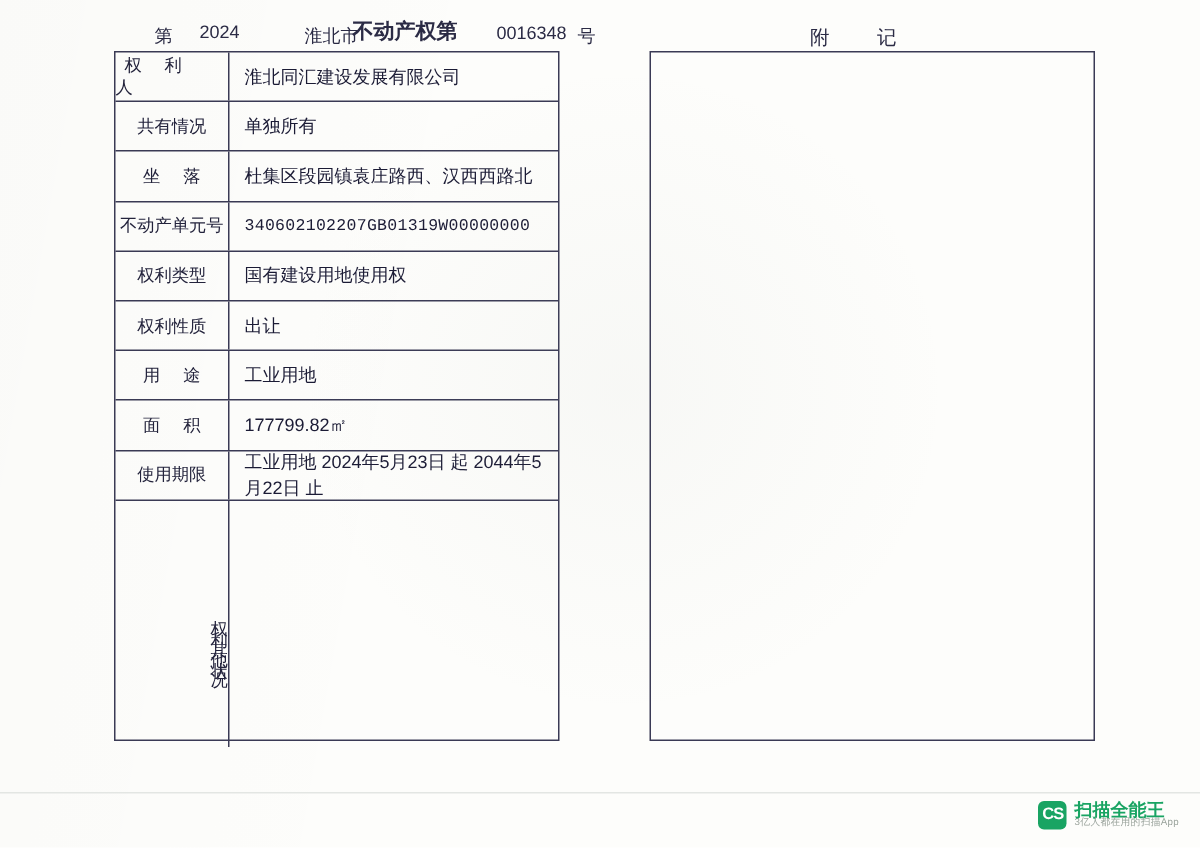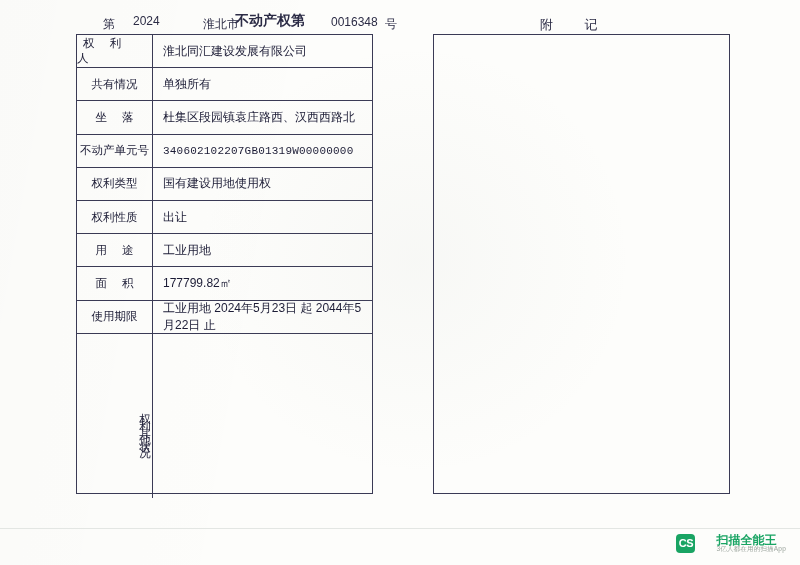--- a/index.html
+++ b/index.html
@@ -134,21 +134,21 @@
       linear-gradient(100deg, rgba(0,0,0,0.012), rgba(0,0,0,0) 40%);
   }
 
   
   .footer-wm {
     position: absolute;
     right: 14px;
     bottom: 12px;
     display: flex;
     align-items: center;
-    gap: 21px;
+    gap: 5px;
   }
   .cs-badge {
     width: 19px; height: 19px;
     border-radius: 4px;
     background: #19a463;
     color: #fff;
     font-size: 11px;
     font-weight: bold;
     display: flex;
     align-items: center;

